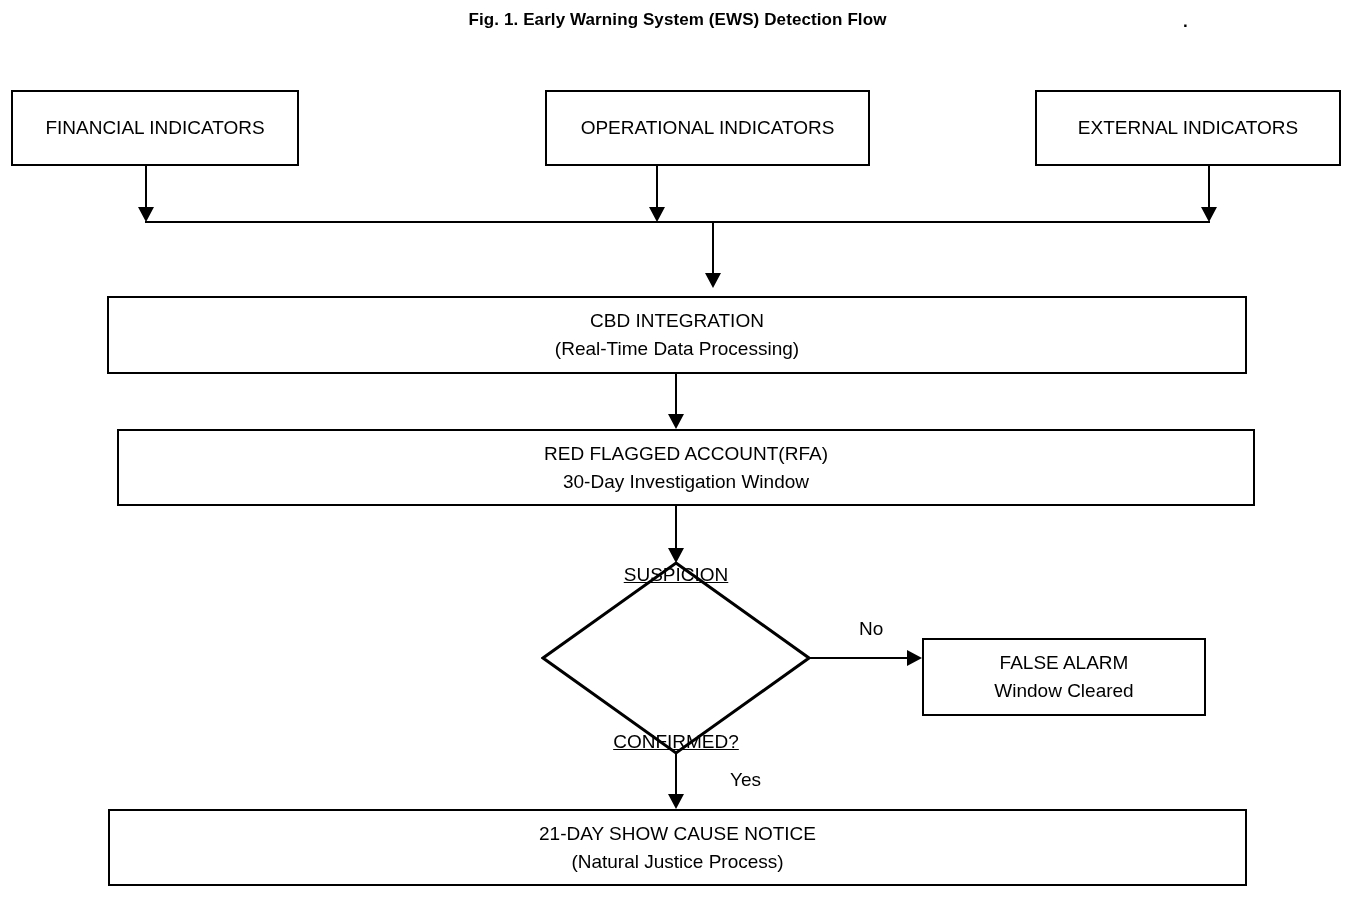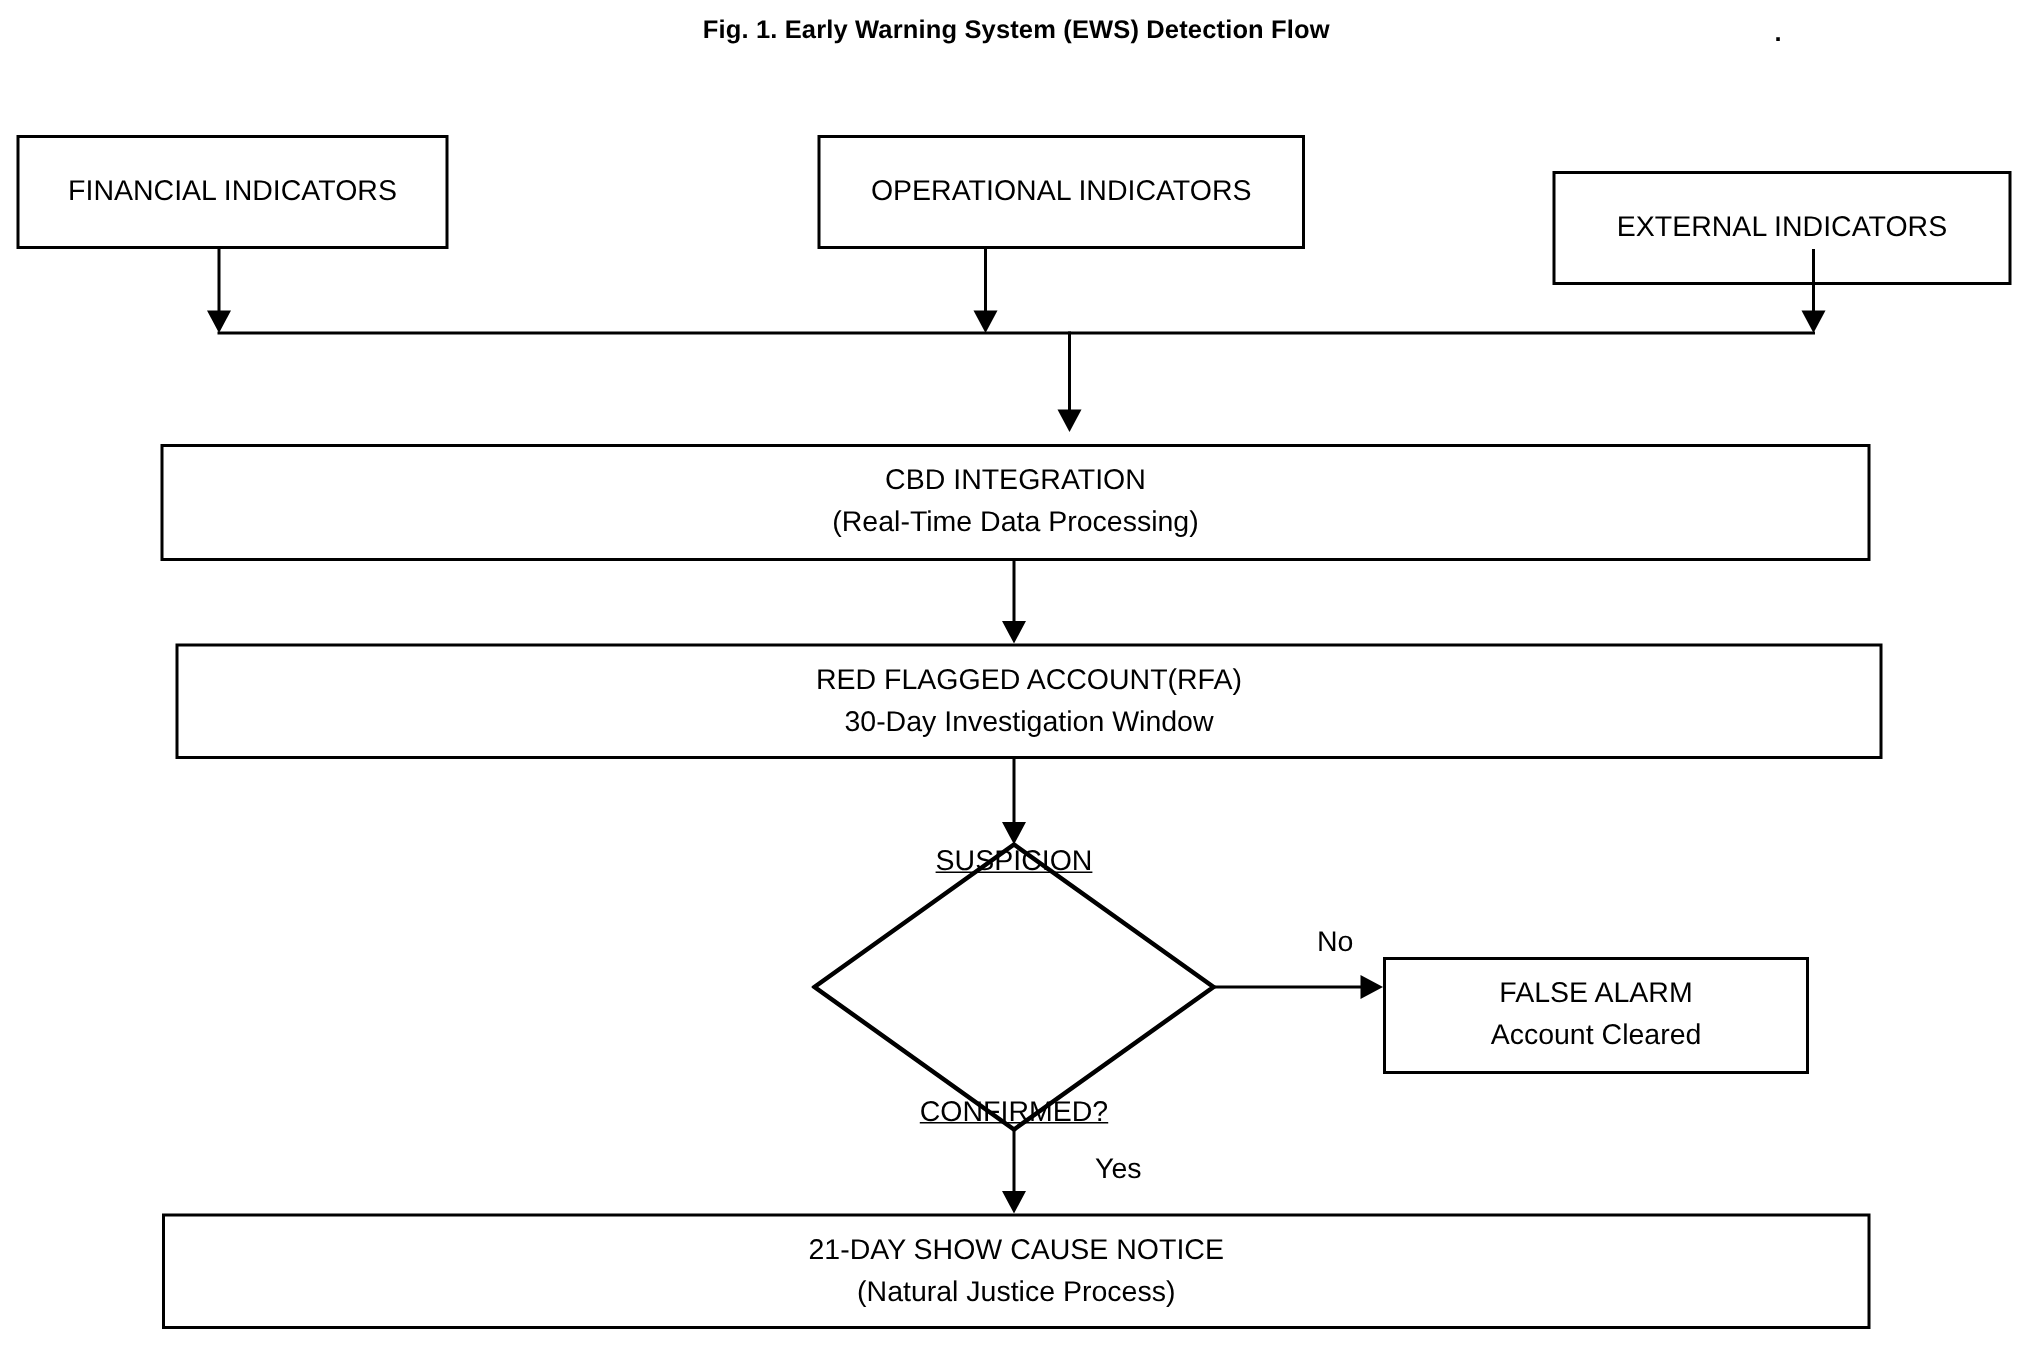--- a/index.html
+++ b/index.html
@@ -133,21 +133,21 @@
   <div class="title-dot">.</div>
 
   <div class="node-box" style="left:11px; top:90px; width:288px; height:76px;">
     <div class="node-line">FINANCIAL INDICATORS</div>
   </div>
 
   <div class="node-box" style="left:505px; top:90px; width:325px; height:76px;margin-left:40px;">
     <div class="node-line">OPERATIONAL INDICATORS</div>
   </div>
 
-  <div class="node-box" style="left:1035px; top:90px; width:306px; height:76px;margin-top:24px;">
+  <div class="node-box" style="left:1035px; top:90px; width:306px; height:76px;">
     <div class="node-line">EXTERNAL INDICATORS</div>
   </div>
 
   <div class="vline" style="left:145px; top:166px; height:42px;"></div>
   <div class="arrow-down" style="left:138px; top:207px;"></div>
 
   <div class="vline" style="left:656px; top:166px; height:42px;"></div>
   <div class="arrow-down" style="left:649px; top:207px;"></div>
 
   <div class="vline" style="left:1208px; top:166px; height:42px;"></div>
@@ -179,25 +179,25 @@
       <polygon points="135,2 268,97 135,192 2,97" fill="#ffffff" stroke="#000000" stroke-width="3"></polygon>
     </svg>
     <div class="diamond-text">
       <div class="node-line">SUSPICION</div>
       <div class="node-line">CONFIRMED?</div>
     </div>
   </div>
 
   <div class="hline" style="left:808px; top:657px; width:100px;"></div>
   <div class="arrow-right" style="left:907px; top:650px;"></div>
-  <div class="edge-label" style="left:878px; top:618px;text-align:right;">No</div>
+  <div class="edge-label" style="left:859px; top:618px;text-align:right;">No</div>
 
   <div class="node-box" style="left:922px; top:619px; width:284px; height:78px;margin-top:19px;">
     <div class="node-line">FALSE ALARM</div>
-    <div class="node-line">Account Cleared</div>
+    <div class="node-line">Window Cleared</div>
   </div>
 
   <div class="vline" style="left:675px; top:752px; height:43px;"></div>
   <div class="arrow-down" style="left:668px; top:794px;"></div>
   <div class="edge-label" style="left:730px; top:769px;text-align:right;">Yes</div>
 
   <div class="node-box" style="left:108px; top:809px; width:1139px; height:77px;">
     <div class="node-line">21-DAY SHOW CAUSE NOTICE</div>
     <div class="node-line">(Natural Justice Process)</div>
   </div>

